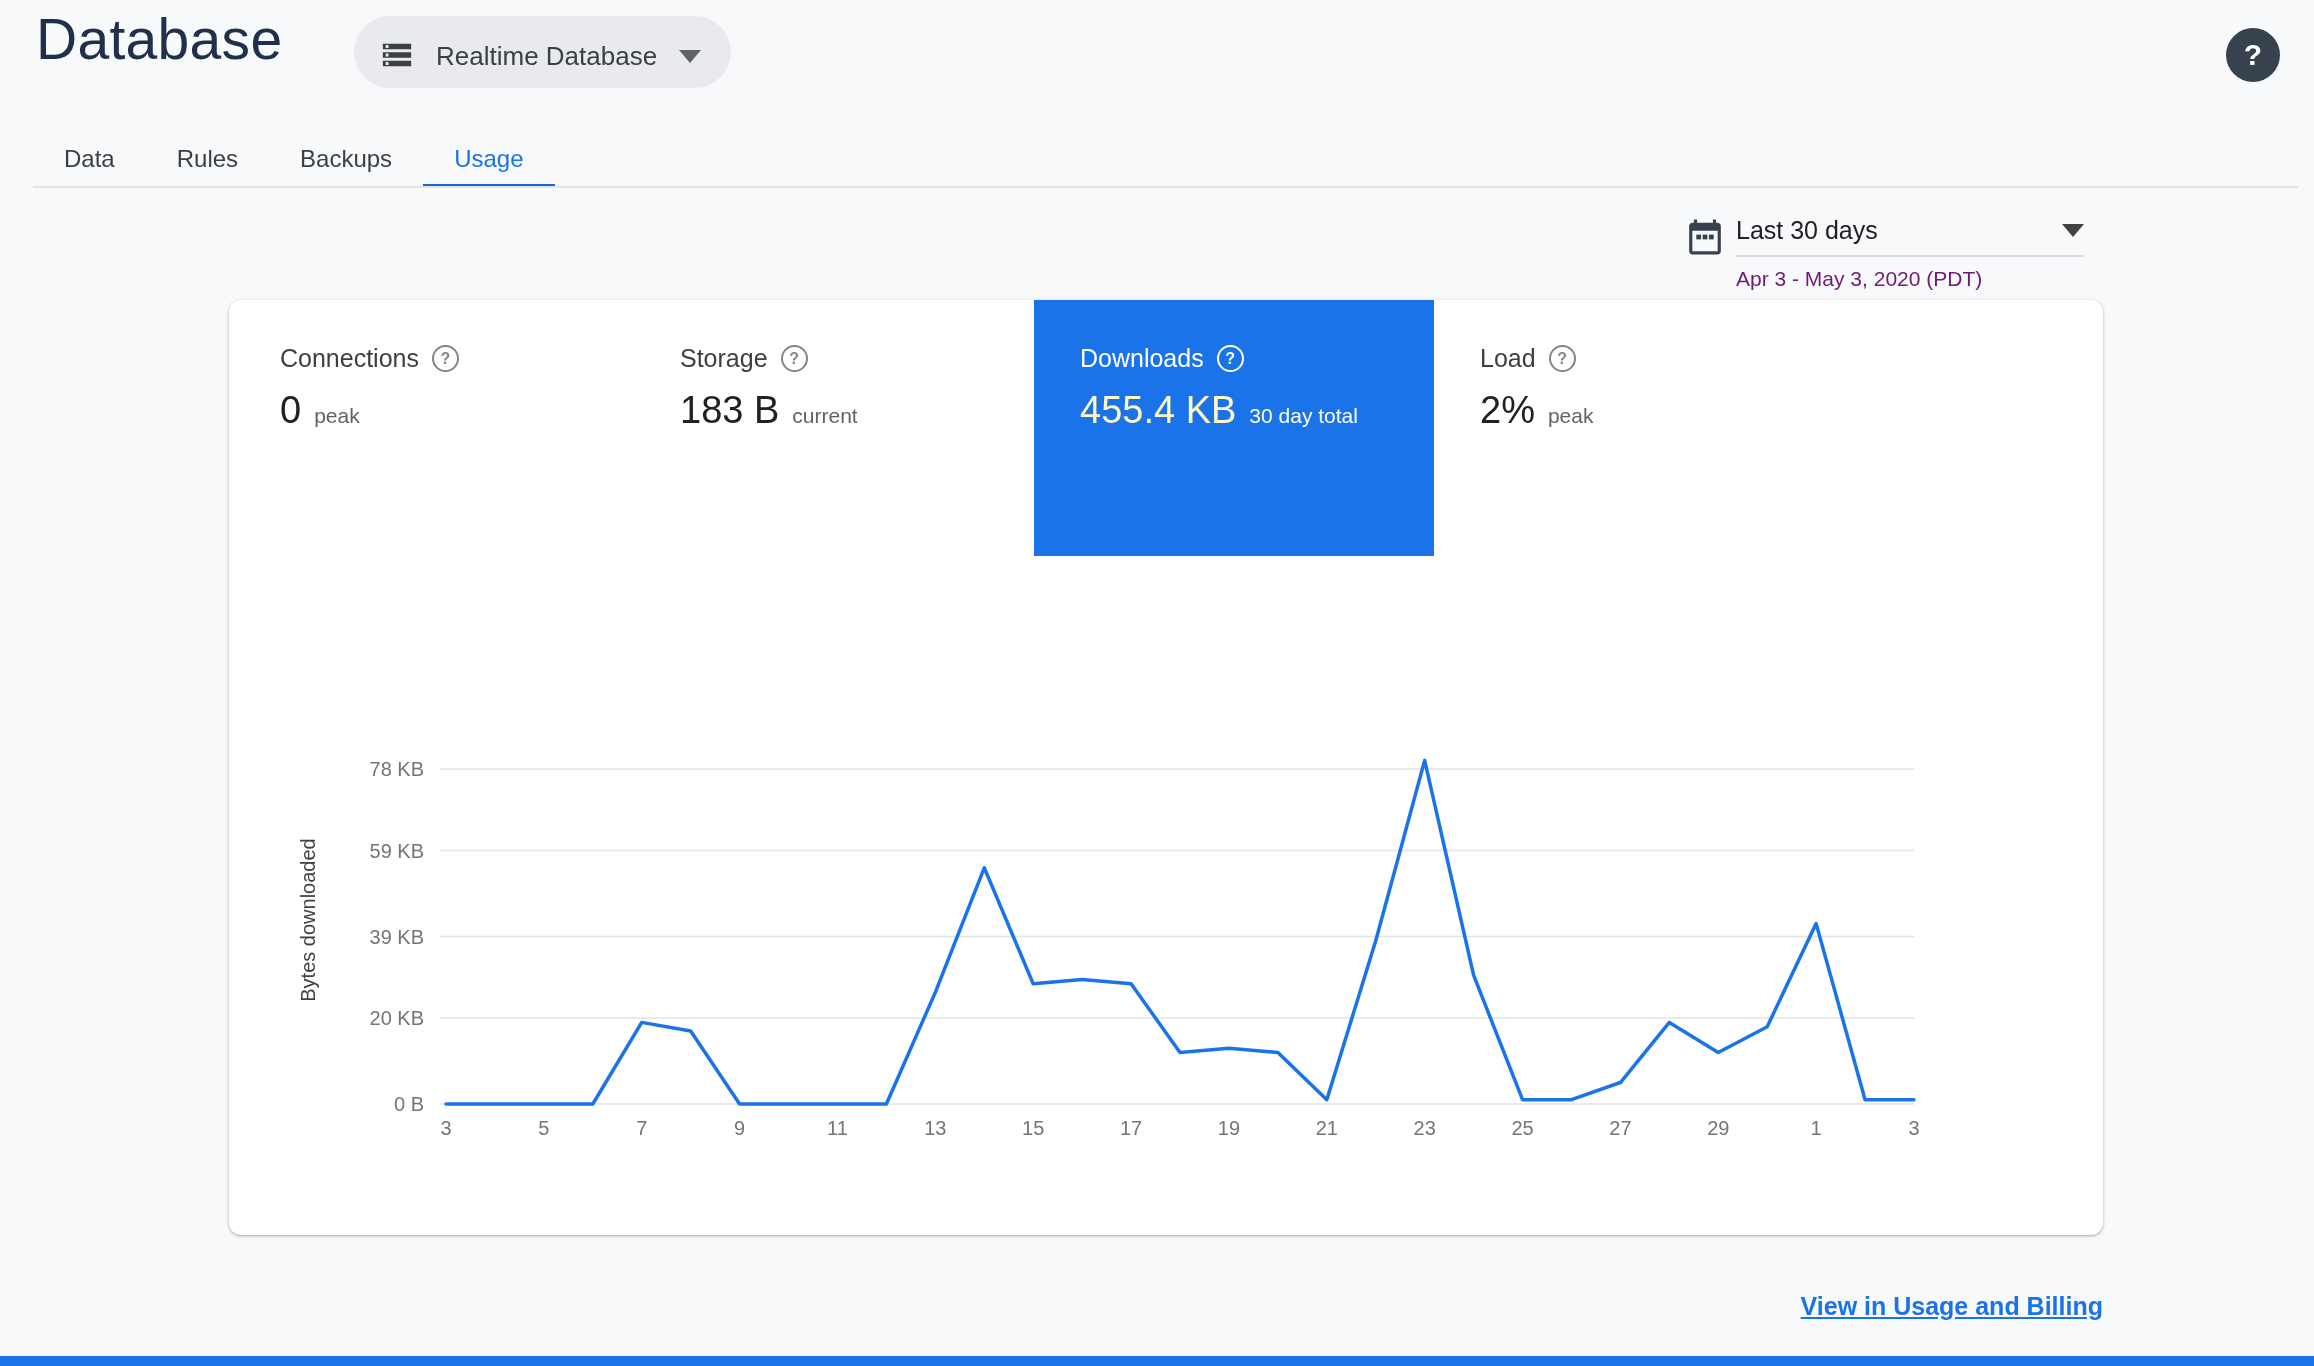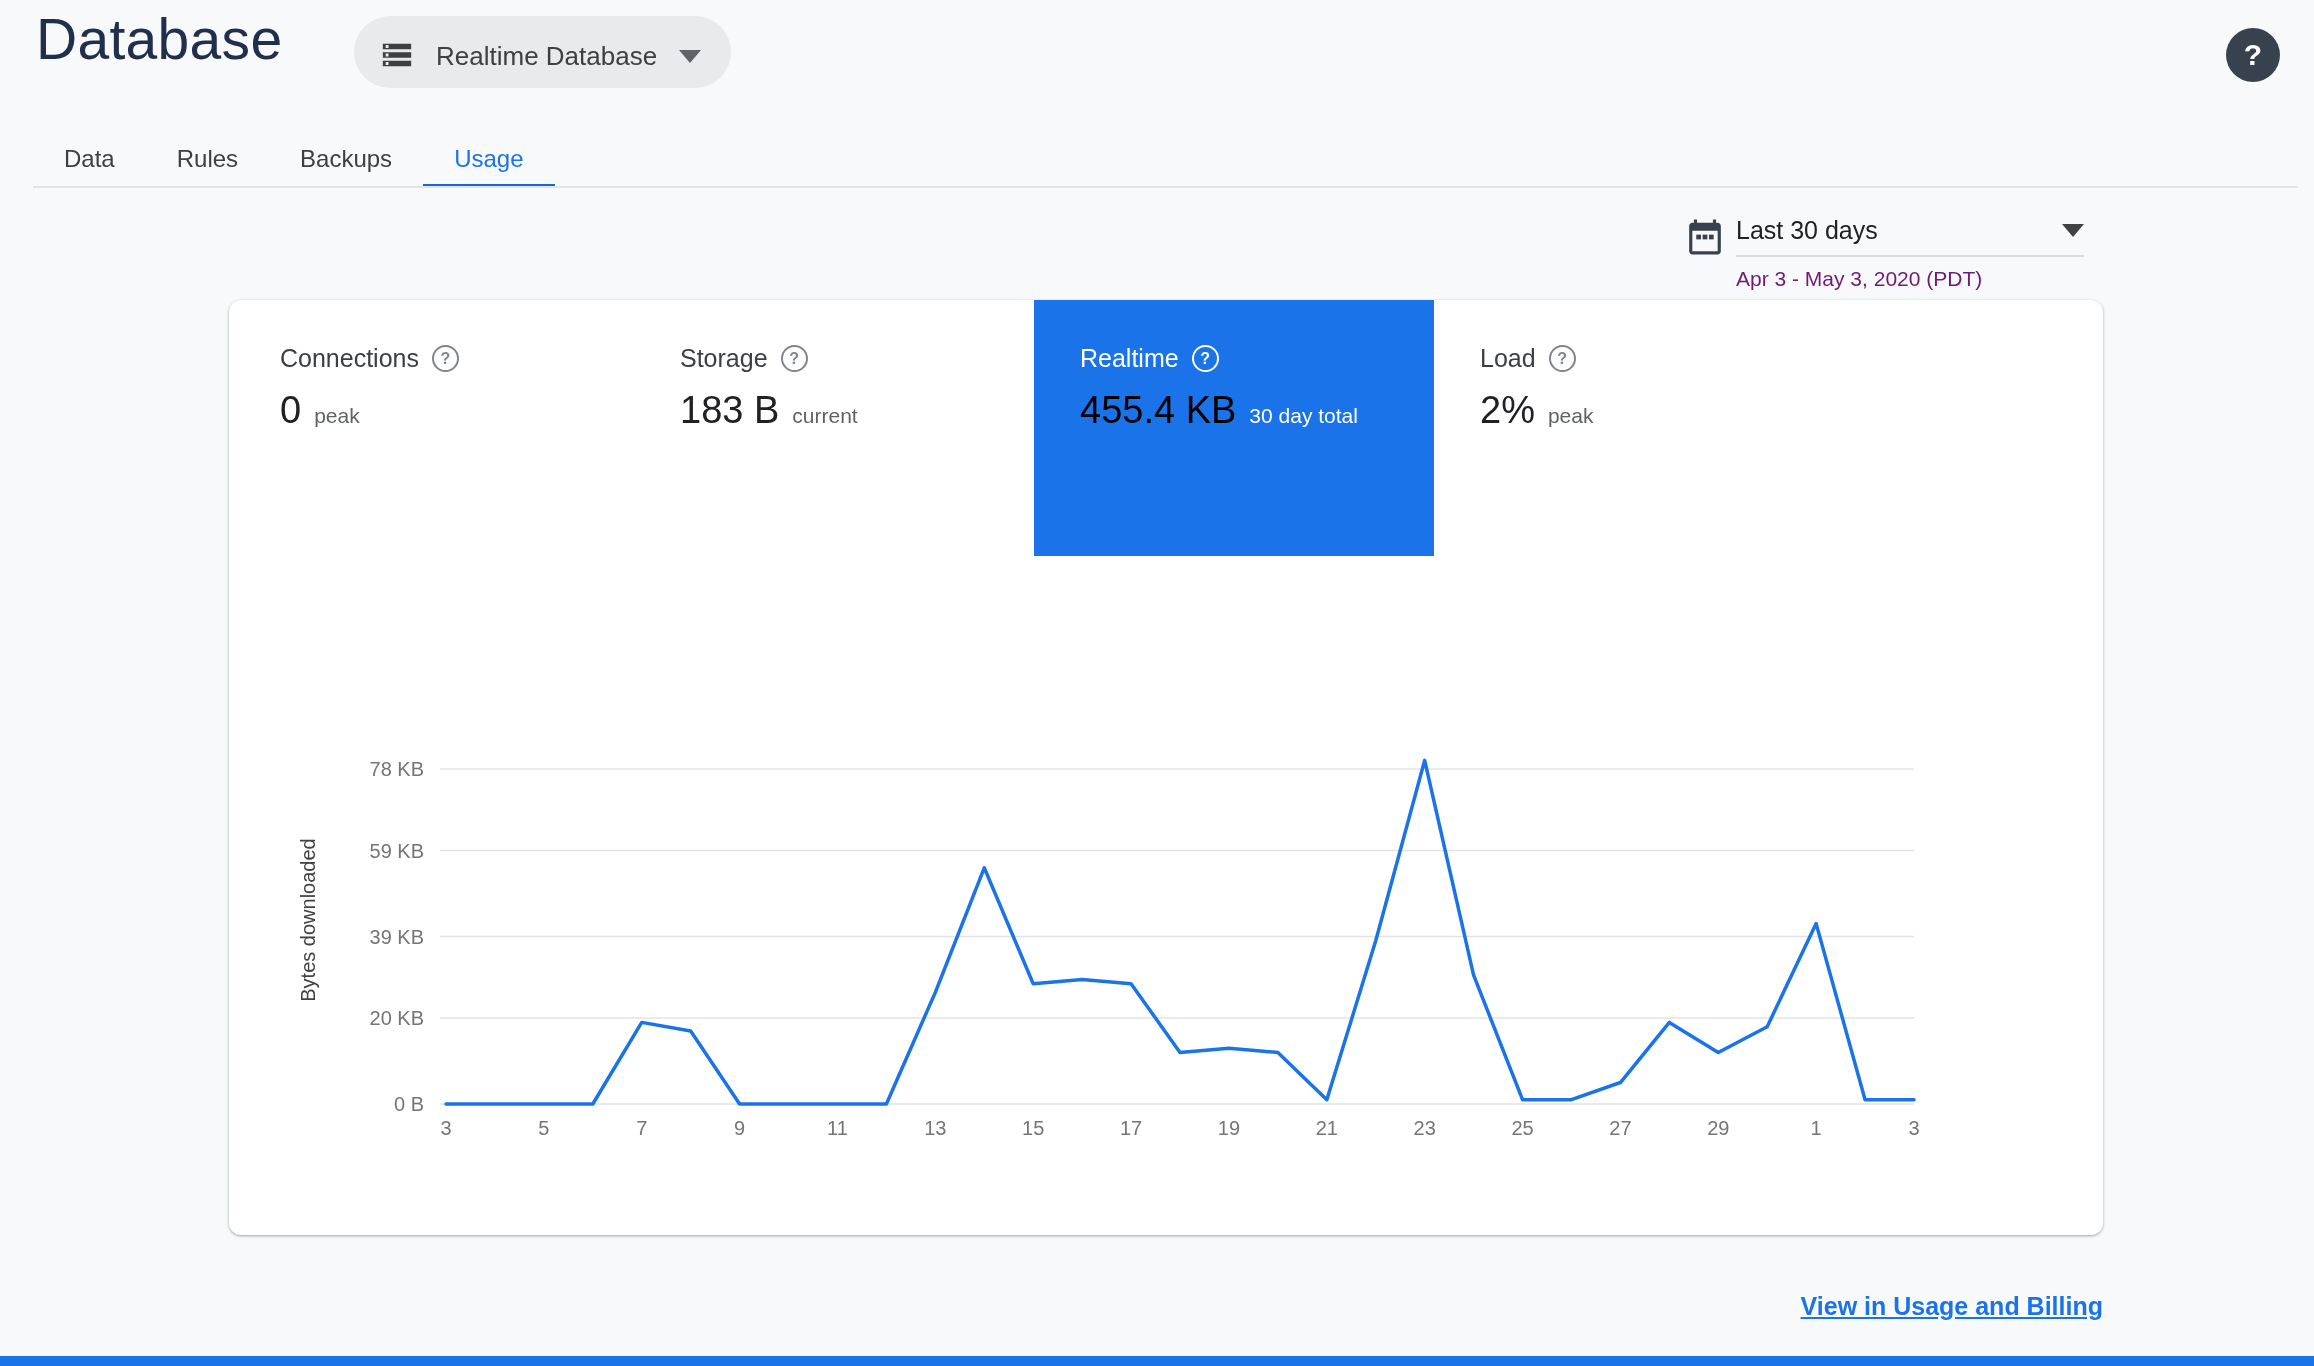--- a/index.html
+++ b/index.html
@@ -65,21 +65,21 @@
   .metric-label { display:flex; align-items:center; gap:13px; font-size:25px; color:#3c4043; }
   .metric.selected .metric-label { color:#fff; }
   .help-dot {
     width:27px; height:27px; border:2px solid #80868b; border-radius:50%;
     display:inline-flex; align-items:center; justify-content:center;
     font-size:16px; font-weight:700; color:#80868b; flex:0 0 auto;
   }
   .metric.selected .help-dot { border-color:#fff; color:#fff; }
   .metric-value-row { margin-top:16px; display:flex; align-items:baseline; gap:13px; }
   .metric-value { font-size:38px; color:#202124; }
-  .metric.selected .metric-value { color:#000000; }
+  .metric.selected .metric-value { color:#fef9c3; }
   .metric-unit { font-size:21px; color:#5f6368; }
   .metric.selected .metric-unit { color:#fff; }
 
   
   #chart-svg { position:absolute; left:60px; top:420px; width:1760px; height:440px; }
   #chart-svg text { font-family:"Liberation Sans", sans-serif; }
   .gridline { stroke:#e1e3e6; stroke-width:1.5; }
   .ytick { font-size:20px; fill:#757575; text-anchor:end; }
   .xtick { font-size:20px; fill:#757575; text-anchor:middle; }
   .ylabel { font-size:20px; fill:#424242; text-anchor:middle; }
@@ -156,21 +156,21 @@
         <span class="help-dot">?</span>
       </div>
       <div class="metric-value-row">
         <span class="metric-value">183 B</span>
         <span class="metric-unit">current</span>
       </div>
     </div>
 
     <div class="metric selected">
       <div class="metric-label">
-        <span>Realtime</span>
+        <span>Downloads</span>
         <span class="help-dot">?</span>
       </div>
       <div class="metric-value-row">
         <span class="metric-value">455.4 KB</span>
         <span class="metric-unit">30 day total</span>
       </div>
     </div>
 
     <div class="metric">
       <div class="metric-label">

